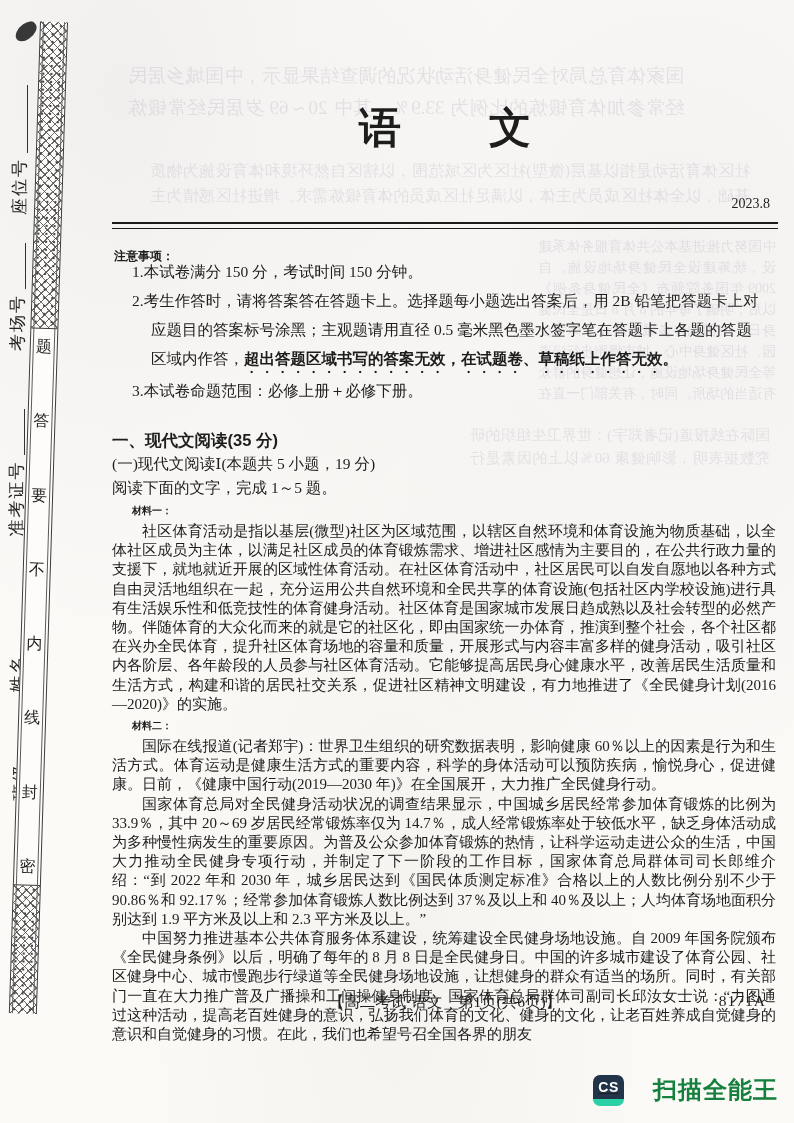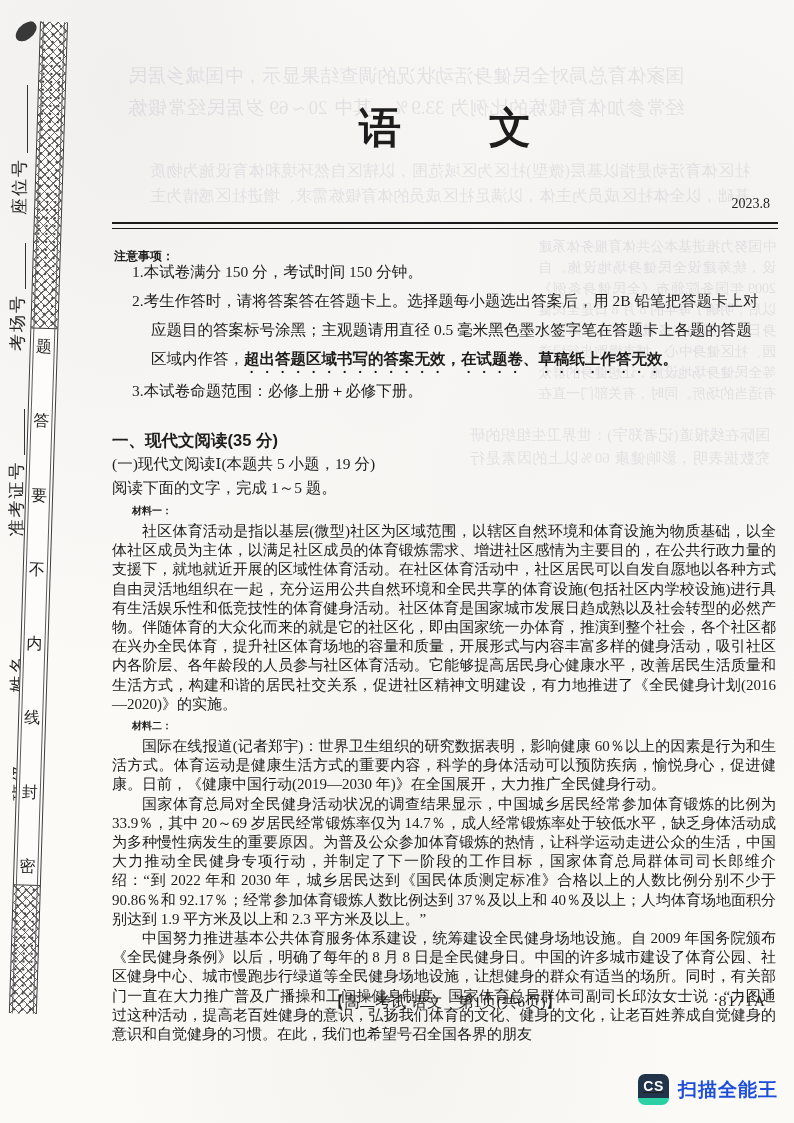--- a/index.html
+++ b/index.html
@@ -105,21 +105,21 @@
   .cs-badge{
     width:31px;height:31px;border-radius:7px;
     background:linear-gradient(#22344a 76%, #2bd1a5 76%);
     display:flex;align-items:center;justify-content:center;text-decoration:underline;
   }
   .cs-badge span{
     font-family:"Liberation Sans","DejaVu Sans",sans-serif;font-weight:700;
     color:#fff;font-size:14px;margin-bottom:7px;letter-spacing:.5px;
   }
   .cs-label{font-family:"Liberation Sans","DejaVu Sans",sans-serif;font-weight:700;
-    font-size:19px;color:#1d4ed8;letter-spacing:1px;}
+    font-size:24px;color:#15803d;letter-spacing:1px;margin-left:20px;}
 </style>
 </head>
 <body>
 
 <div class="sheet">
 
   <div class="bleed b1">国家体育总局对全民健身活动状况的调查结果显示，中国城乡居民经常参加体育锻炼的比例为 33.9％，其中 20～69 岁居民经常锻炼率仅为 14.7％，成人经常锻炼率处于较低水平，缺乏身体活动成为多种慢性病发生的重要原因。为普及公众参加体育锻炼的热情，让科学运动走进公众的生活，中国大力推动全民健身专项行动，并制定了下一阶段的工作目标，国家体育总局群体司司长郎维介绍：“到 2022 年和 2030 年，城乡居民达到《国民体质测定标准》合格以上的人数比例分别不少于 90.86％和 92.17％；经常参加体育锻炼人数比例达到 37％及以上和 40％及以上；人均体育场地面积分别达到 1.9 平方米及以上和 2.3 平方米及以上。”</div>
   <div class="bleed b2">社区体育活动是指以基层(微型)社区为区域范围，以辖区自然环境和体育设施为物质基础，以全体社区成员为主体，以满足社区成员的体育锻炼需求、增进社区感情为主要目的，在公共行政力量的支援下，就地就近开展的区域性体育活动。在社区体育活动中，社区居民可以自发自愿地以各种方式自由灵活地组织在一起，充分运用公共自然环境和全民共享的体育设施(包括社区内学校设施)进行具有生活娱乐性和低竞技性的体育健身活动。社区体育是国家城市发展日趋成熟以及社会转型的必然产物。伴随体育的大众化而来的就是它的社区化，即由国家统一办体育，推演到整个社会，各个社区都在兴办全民体育，提升社区体育场地的容量和质量，开展形式与内容丰富多样的健身活动，吸引社区内各阶层、各年龄段的人员参与社区体育活动。它能够提高居民身心健康水平，改善居民生活质量和生活方式，构建和谐的居民社交关系，促进社区精神文明建设，有力地推进了《全民健身计划(2016—2020)》的实施。</div>
   <div class="bleed b3">中国努力推进基本公共体育服务体系建设，统筹建设全民健身场地设施。自 2009 年国务院颁布《全民健身条例》以后，明确了每年的 8 月 8 日是全民健身日。中国的许多城市建设了体育公园、社区健身中心、城市慢跑步行绿道等全民健身场地设施，让想健身的群众有适当的场所。同时，有关部门一直在大力推广普及广播操和工间操健身制度。国家体育总局群体司副司长邱汝女士说：“力图通过这种活动，提高老百姓健身的意识，弘扬我们体育的文化、健身的文化，让老百姓养成自觉健身的意识和自觉健身的习惯。在此，我们也希望号召全国各界的朋友</div>
   <div class="bleed b4">国际在线报道(记者郑宇)：世界卫生组织的研究数据表明，影响健康 60％以上的因素是行为和生活方式。体育运动是健康生活方式的重要内容，科学的身体活动可以预防疾病，愉悦身心，促进健康。日前，《健康中国行动(2019—2030 年)》在全国展开，大力推广全民健身行动。</div>

